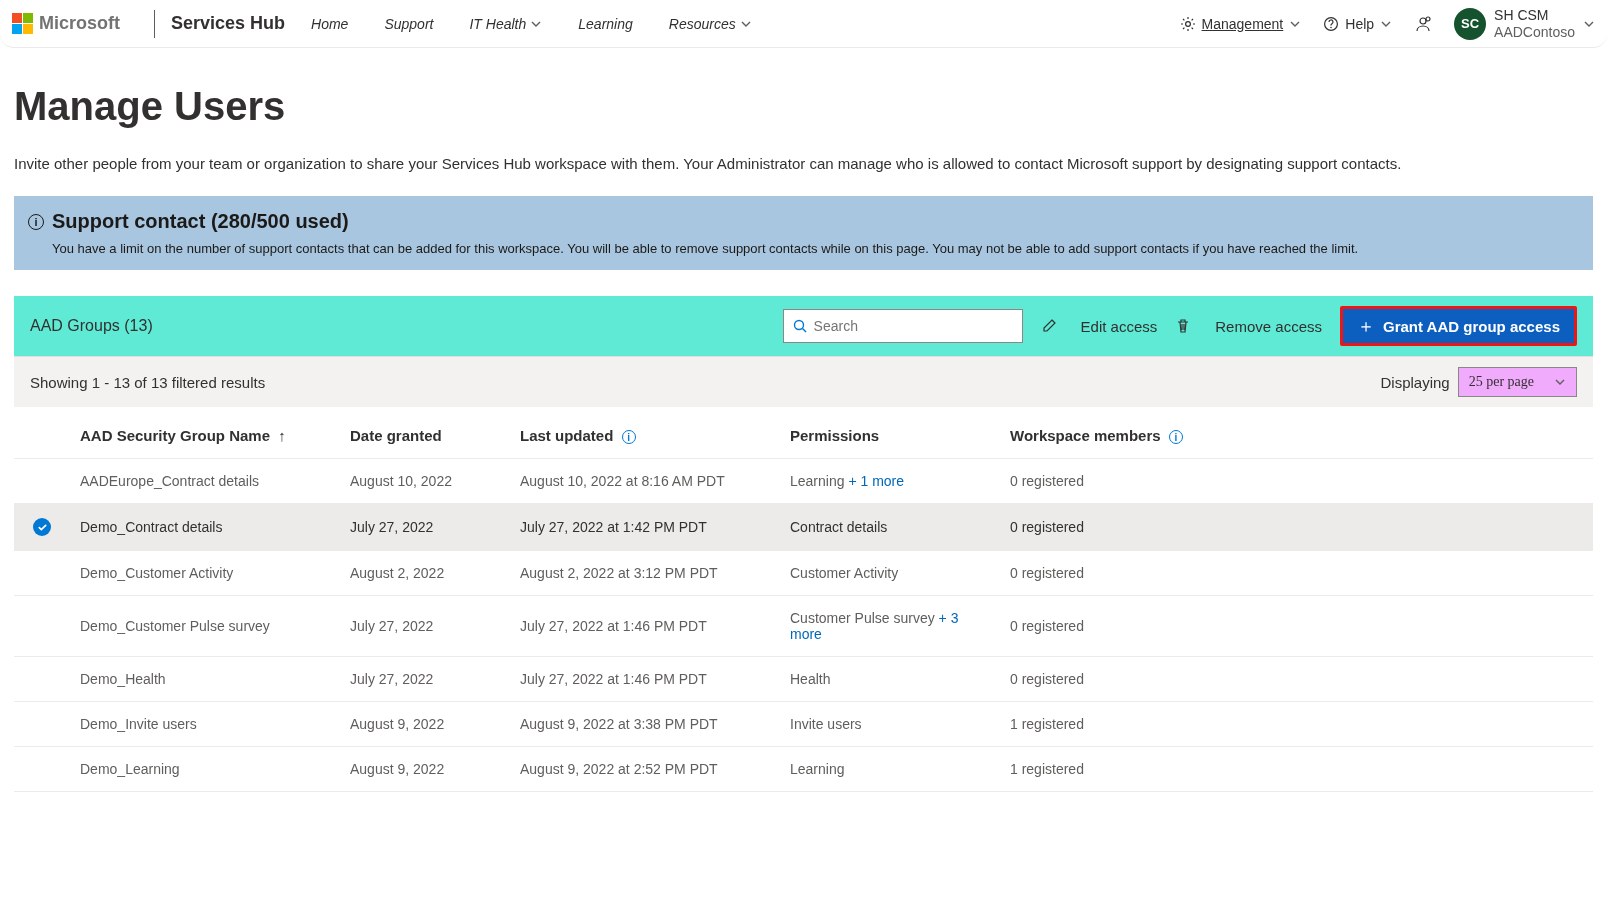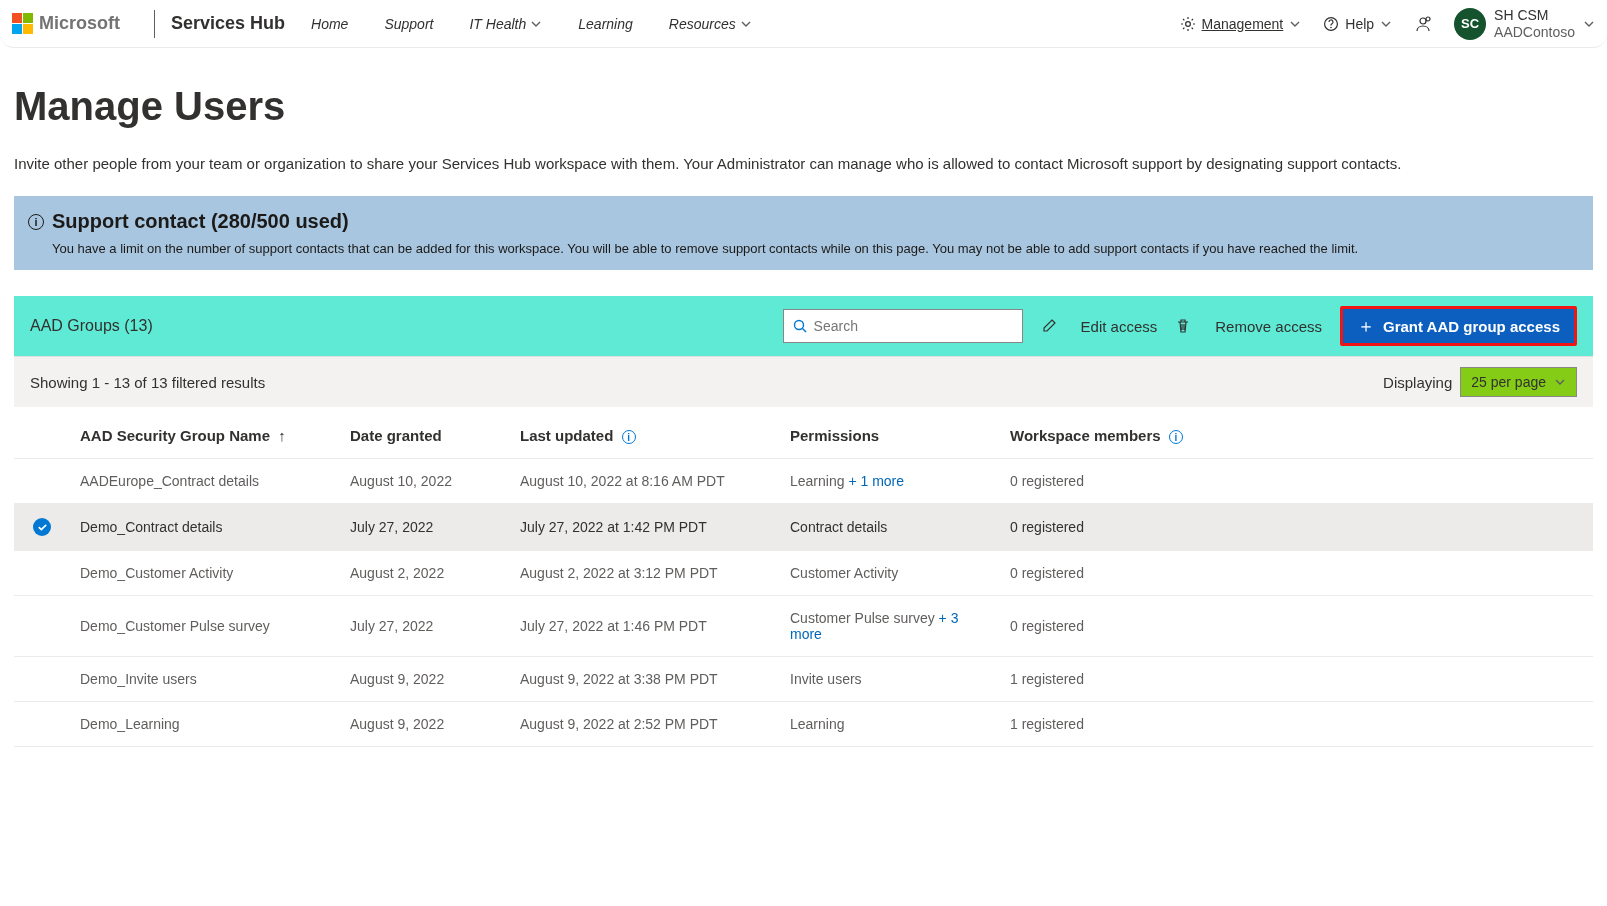--- a/index.html
+++ b/index.html
@@ -120,23 +120,24 @@
   
   .results-bar {
     background:#f3f2f1;
     display:flex; align-items:center;
     padding:10px 16px;
     border-top:1px solid #e1dfdd;
     font-size:15px;
   }
   .results-bar .spacer{flex:1;}
   .select-box {
-    border:1px solid #8a8886; background:#84cc16; height:30px;
-    display:flex; align-items:center; padding:0 10px; gap:8px; cursor:pointer;
+    border:1px solid #8a8886; background:#f0abfc; height:30px;
+    display:flex; align-items:center; padding:0 10px; gap:20px; cursor:pointer;
     font-size:14px;
+    font-family:Liberation Serif, serif;
   }
   
   table.grid {
     width:100%; border-collapse:collapse; table-layout:fixed;
   }
   table.grid th {
     text-align:left; font-weight:600; font-size:15px; padding:20px 10px 14px 10px;
     border-bottom:1px solid #edebe9; color:#323130;
   }
   table.grid td {
@@ -376,20 +377,28 @@
         <tr>
           <td style="text-align: center;"></td>
           <td>Demo_Customer Pulse survey</td>
           <td>July 27, 2022</td>
           <td>July 27, 2022 at 1:46 PM PDT</td>
           <td><span>Customer Pulse survey</span><span class="more-link"> + 3 more</span></td>
           <td>0 registered</td>
         </tr>
         <tr>
           <td style="text-align: center;"></td>
+          <td>Demo_Health</td>
+          <td>July 27, 2022</td>
+          <td>July 27, 2022 at 1:46 PM PDT</td>
+          <td><span>Health</span></td>
+          <td>0 registered</td>
+        </tr>
+        <tr>
+          <td style="text-align: center;"></td>
           <td>Demo_Invite users</td>
           <td>August 9, 2022</td>
           <td>August 9, 2022 at 3:38 PM PDT</td>
           <td><span>Invite users</span></td>
           <td>1 registered</td>
         </tr>
         <tr>
           <td style="text-align: center;"></td>
           <td>Demo_Learning</td>
           <td>August 9, 2022</td>

